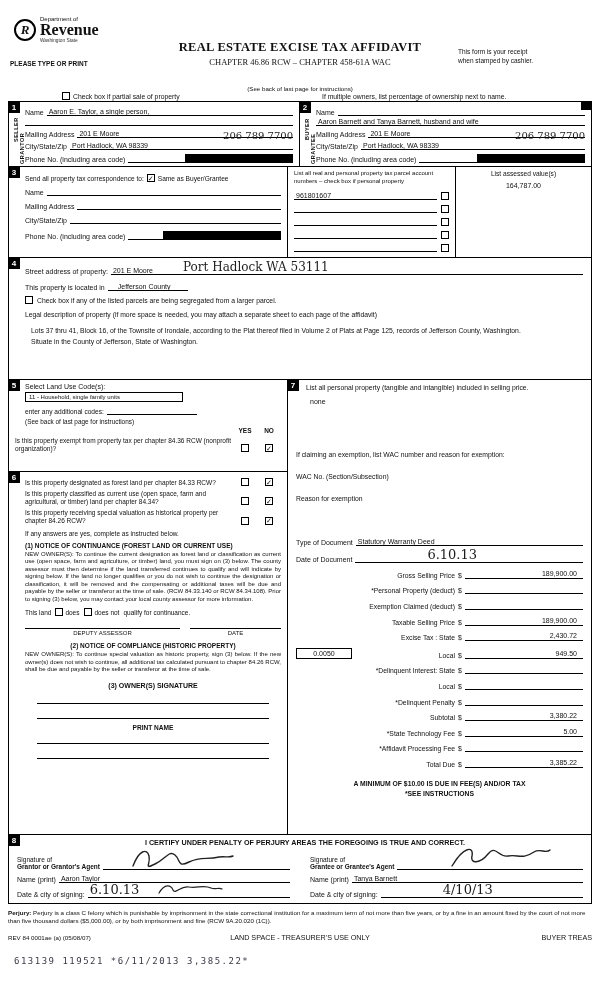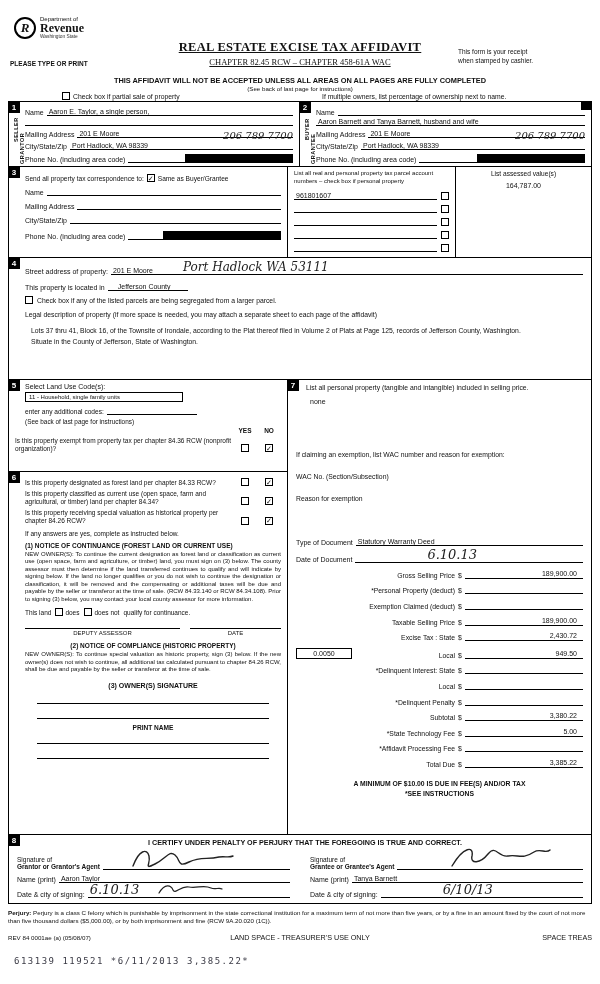--- a/index.html
+++ b/index.html
@@ -11,21 +11,21 @@
   .numbox { position:absolute; left:-1px; top:-1px; width:12px; height:12px; background:#000; color:#fff;
             display:flex; align-items:center; justify-content:center; font-weight:bold; font-size:8px; }
   .vlab { position:absolute; transform:rotate(-90deg); transform-origin:0 0; font-size:5.5px; font-weight:bold;
           letter-spacing:.5px; white-space:nowrap; }
   .cb { display:inline-flex; width:8px; height:8px; border:1px solid #000; align-items:center; justify-content:center;
         font-size:7px; line-height:1; background:#fff; flex:none; }
   .row { display:flex; align-items:flex-end; }
   .lbl { white-space:nowrap; }
   .fill { flex:1; border-bottom:1px solid #000; margin-left:3px; min-height:9px; display:flex; align-items:flex-end; }
   .val { padding:0 2px; }
-  .hw { font-family:"DejaVu Serif", serif; font-style:italic; font-size:10px; color:#1c1c1c; white-space:nowrap; }
+  .hw { font-family:"DejaVu Serif", serif; font-size:10px; color:#1c1c1c; white-space:nowrap; }
   .redact { background:#000; height:9px; flex:none; }
   .fine { font-size:6px; line-height:1.25; }
   .qrow { display:flex; align-items:flex-end; margin-top:3px; }
   .qtext { flex:1; font-size:6.5px; line-height:1.25; }
   .qcol { width:24px; display:flex; justify-content:center; flex:none; padding-bottom:1px; }
   .qhead { width:24px; text-align:center; font-weight:bold; font-size:6.5px; flex:none; }
   .frow { display:flex; align-items:flex-end; margin-top:6.6px; }
   .fspace { width:62px; flex:none; }
   .ratebox { width:56px; flex:none; border:1px solid #000; text-align:center; font-size:7px; padding:1px 0; }
   .flabel { flex:1; text-align:right; font-size:6.8px; white-space:nowrap; }
@@ -40,37 +40,36 @@
 <body>
 
 <div class="page">
 
   <div class="abs" style="left:14px;top:16px;display:flex;gap:4px;align-items:center;">
     <div style="width:22px;height:22px;border:2px solid #000;border-radius:50%;display:flex;align-items:center;justify-content:center;font-family:'Liberation Serif',serif;font-style:italic;font-weight:bold;font-size:13px;">
         <span>R</span>
       </div>
     <div>
       <div style="font-size:6px;">Department of</div>
-      <div style="font-family:'Liberation Serif',serif;font-weight:bold;font-size:12px;line-height:1;">Revenue</div>
+      <div style="font-family:'Liberation Serif',serif;font-weight:bold;font-size:16px;line-height:1;">Revenue</div>
       <div style="font-size:4.8px;color:#333;">Washington State</div>
     </div>
   </div>
   <div class="abs b" style="left:10px;top:60px;font-size:6.5px;">PLEASE TYPE OR PRINT</div>
 
-  <div class="abs ctr" style="left:130px;top:40px;width:340px;text-decoration:underline;">
+  <div class="abs ctr" style="left:130px;top:40px;width:340px;">
     <div class="b" style="font-family:'Liberation Serif',serif;font-size:12.5px;letter-spacing:.3px;">REAL ESTATE EXCISE TAX AFFIDAVIT</div>
-    <div style="font-family:'Liberation Serif',serif;font-size:8.5px;margin-top:2px;">CHAPTER 82.45 RCW – CHAPTER 458-61A WAC</div>
+    <div style="font-family:'Liberation Serif',serif;font-size:8.5px;margin-top:2px;">CHAPTER 46.86 RCW – CHAPTER 458-61A WAC</div>
   </div>
 
   <div class="abs" style="left:458px;top:48px;width:130px;font-size:6.5px;line-height:1.35;">
     <div>This form is your receipt</div>
     <div>when stamped by cashier.</div>
   </div>
 
-  <div class="abs ctr b" style="left:0;top:76px;width:600px;font-size:7.4px;">THIS AFFIDAVIT WILL NOT BE ACCEPTED UNLESS ALL AREAS ON ALL PAGES ARE FULLY COMPLETED</div>
   <div class="abs ctr" style="left:0;top:85px;width:600px;font-size:6.2px;">(See back of last page for instructions)</div>
 
   <div class="abs row" style="left:62px;top:92px;">
     <span class="cb">
         <span></span>
       </span>
     <span style="margin-left:3px;font-size:6.8px;">Check box if partial sale of property</span>
   </div>
   <div class="abs" style="left:322px;top:93px;font-size:6.8px;">If multiple owners, list percentage of ownership next to name.</div>
 
@@ -459,21 +458,21 @@
           <span class="famount">3,385.22</span>
         </div>
 
       <div class="b ctr" style="margin-top:12px;font-size:6.8px;">A MINIMUM OF $10.00 IS DUE IN FEE(S) AND/OR TAX</div>
       <div class="b ctr" style="margin-top:3px;font-size:6.8px;">*SEE INSTRUCTIONS</div>
     </div>
   </div>
 
   <div class="sec" style="left:8px;top:834px;width:584px;height:70px;padding:3px 8px 2px 8px;">
     <div class="numbox">8</div>
-    <div class="b ctr" style="margin-left:10px;font-size:7.2px;">I CERTIFY UNDER PENALTY OF PERJURY THAT THE FOREGOING IS TRUE AND CORRECT.</div>
+    <div class="b ctr" style="margin-left:10px;font-size:7.2px;">I CERTIFY UNDER PENALTY OF PERJURY AREAS THE FOREGOING IS TRUE AND CORRECT.</div>
     <div style="display:flex;margin-top:3px;">
       <div style="flex:1;padding-right:14px;position:relative;">
         <svg class="sig" style="left:110px;top:-4px;" width="110" height="26" viewBox="0 0 110 26">
           <path d="M6 20 C12 4 20 2 22 10 C24 18 16 24 28 18 C40 12 42 4 48 9 C54 14 50 22 62 16 C74 10 80 14 92 11 C98 10 102 12 106 10" fill="none" stroke="#222" stroke-width="1.4" stroke-linecap="round"></path>
         </svg>
         <div class="row" style="height:20px;">
           <span>
             <div style="font-size:6.5px;">Signature of</div>
             <div class="b" style="font-size:6.5px;">Grantor or Grantor's Agent</div>
           </span>
@@ -508,32 +507,32 @@
         </div>
         <div class="row" style="height:13px;">
           <span class="lbl">Name (print)</span>
           <span class="fill">
               <span class="val">Tanya Barnett</span>
             </span>
         </div>
         <div class="row" style="height:15px;">
           <span class="lbl">Date &amp; city of signing:</span>
           <span class="fill">
-              <span class="hw val" style="margin-left:60px;font-size:13px;">6/10/13</span>
+              <span class="hw val" style="margin-left:60px;font-size:13px;">4/10/13</span>
             </span>
         </div>
       </div>
     </div>
   </div>
 
   <div class="abs" style="left:8px;top:909px;width:584px;font-size:6.2px;line-height:1.35;">
     <span class="b">Perjury:</span><span> Perjury is a class C felony which is punishable by imprisonment in the state correctional institution for a maximum term of not more than five years, or by a fine in an amount fixed by the court of not more than five thousand dollars ($5,000.00), or by both imprisonment and fine (RCW 9A.20.020 (1C)).</span>
   </div>
 
   <div class="abs" style="left:8px;top:933px;width:584px;display:flex;align-items:center;">
     <span style="font-size:6.2px;flex:1;">REV 84 0001ae (a) (05/08/07)</span>
     <span class="ctr" style="font-size:7.2px;flex:2;">LAND SPACE - TREASURER'S USE ONLY</span>
-    <span style="font-size:7.2px;flex:1;text-align:right;">SPACE TREAS</span>
+    <span style="font-size:7.2px;flex:1;text-align:right;">BUYER TREAS</span>
   </div>
 
   <div class="abs" style="left:14px;top:956px;font-family:'DejaVu Sans Mono',monospace;font-size:9px;letter-spacing:1.5px;color:#3a3a45;">613139 119521 *6/11/2013 3,385.22*</div>
 
 </div>
 
 </body></html>

